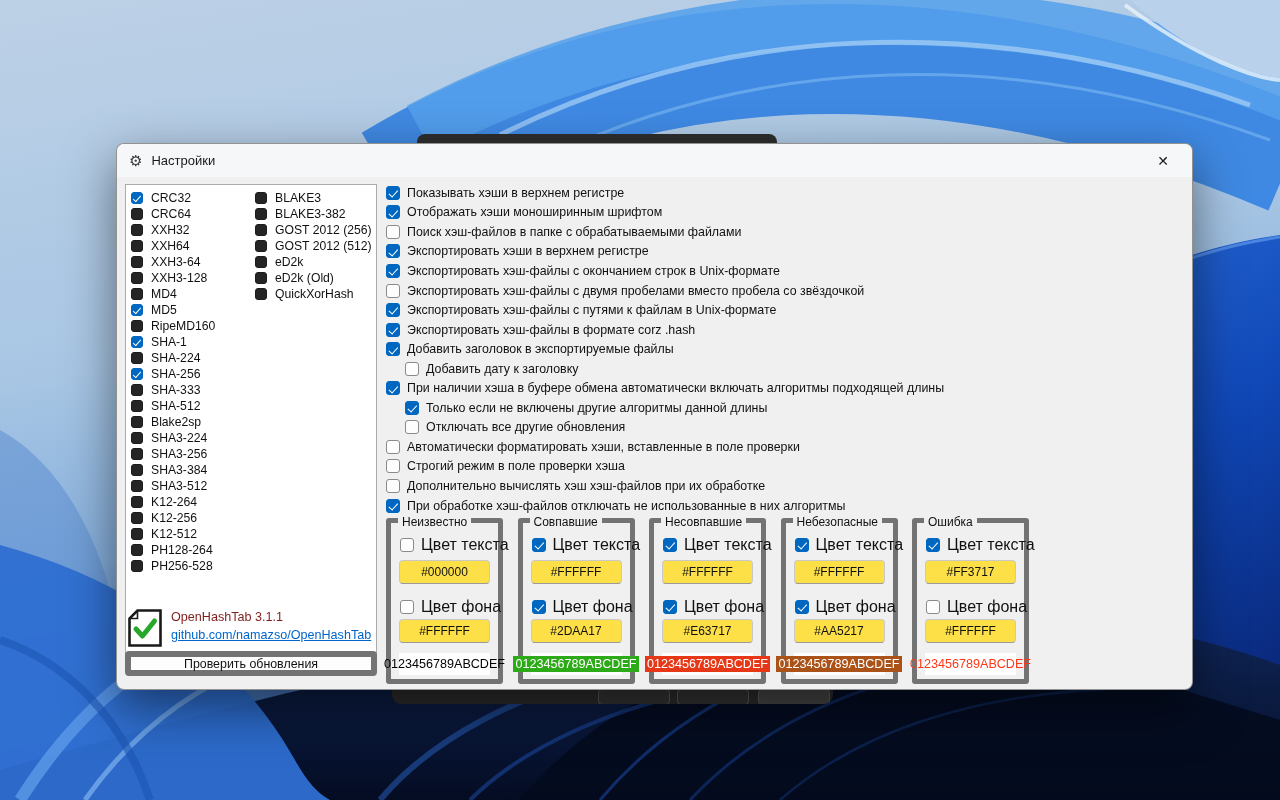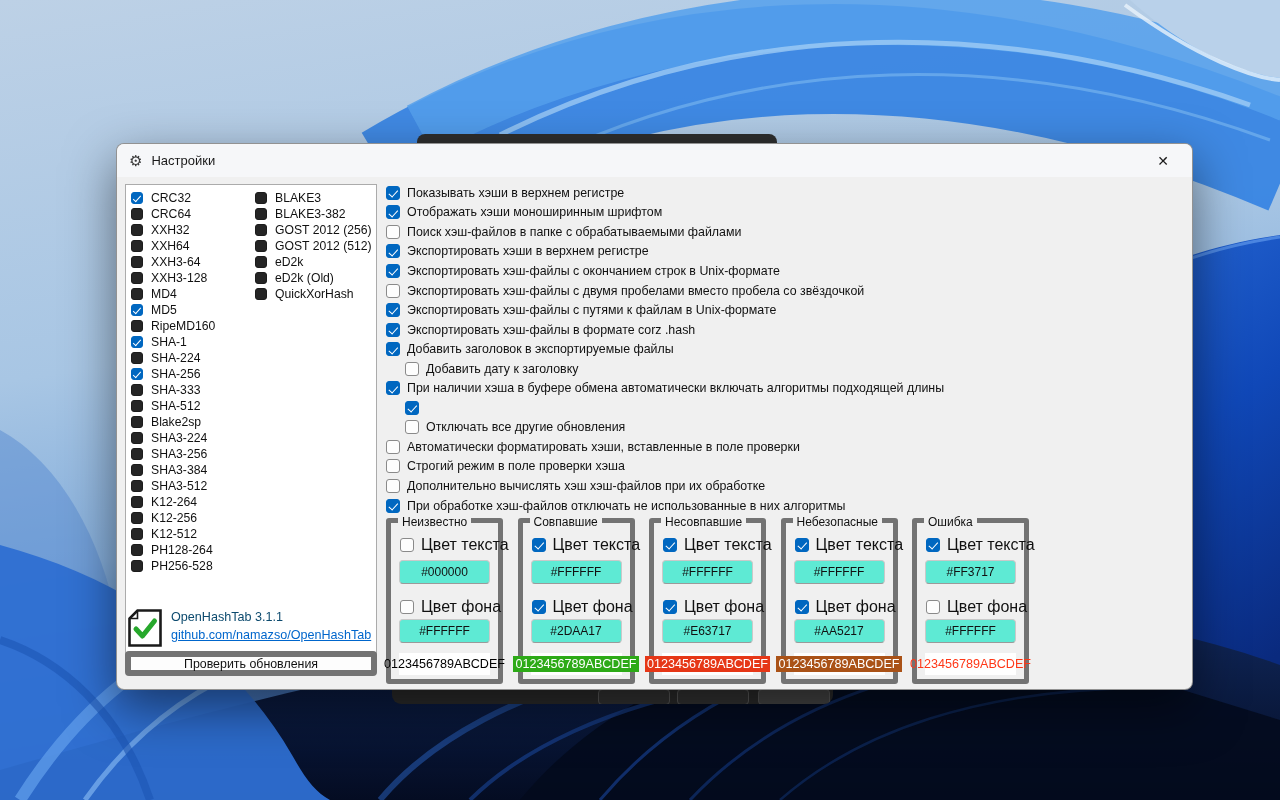--- a/index.html
+++ b/index.html
@@ -44,35 +44,35 @@
   .cb.small.checked::after { left:3.4px; top:0.8px; width:3.2px; height:6.8px; border-width:0 1.7px 1.7px 0; }
 
   
   #options { position:absolute; left:269px; top:39px; display:flex; flex-direction:column; }
   .opt-row { display:flex; align-items:center; gap:7px; height:19.55px; }
   .opt-row.indent { margin-left:19px; }
   .opt-label { font-size:12.4px; color:#111; white-space:nowrap; }
 
   
   #about-logo { position:absolute; left:10px; top:464px; }
-  .about-name { position:absolute; left:54px; top:466px; font-size:12.6px; color:#0c4a6e; }
+  .about-name { position:absolute; left:54px; top:466px; font-size:12.6px; color:#7f1d1d; }
   .about-link { position:absolute; left:54px; top:484px; font-size:12.6px; color:var(--link,#0066CC); text-decoration:underline; }
   .update-btn { position:absolute; left:8px; top:507px; width:252px; height:25px; background:#fdfdfd;
     border:6px solid #737373; border-radius:4px; font-size:12.4px; color:#111;
     display:flex; align-items:center; justify-content:center; }
 
   
   #color-groups { position:absolute; left:269px; top:374px; display:flex; gap:14.5px; }
   .group { position:relative; width:117px; height:166px; border:5px solid #737373; border-radius:3px; }
   .group-title { position:absolute; top:-8px; left:7px; background:#f0f0f0; padding:0 4px; font-size:12px; color:#111; white-space:nowrap; }
   .cb-row { display:flex; align-items:center; gap:7px; height:14px; margin:0 9px; font-size:16px; color:#111; }
   .cb-row.r1 { margin-top:15px; }
   .cb-row.r2 { margin-top:16px; }
   .cb-label { white-space:nowrap; }
-  .hex-input { margin:8px 8px 0; height:24px; background:#5eead4; border:1px solid #c9c9c9; border-bottom-color:#9a9a9a;
+  .hex-input { margin:8px 8px 0; height:24px; background:#fde047; border:1px solid #c9c9c9; border-bottom-color:#9a9a9a;
     border-radius:4px; text-align:center; line-height:22px; font-size:12px; color:#111; }
   .hex-input.second { margin-top:5px; }
   .sample { margin:10px 8px 0; height:22px; background:#fff; display:flex; align-items:center; justify-content:center; }
   .sample-text { font-size:12.6px; padding:1px 2px; white-space:nowrap; }
 </style>
 </head>
 <body>
 
 <div id="stage">
 
@@ -303,20 +303,21 @@
         <div class="opt-row indent">
           <span class="cb plain"></span>
           <span class="opt-label">Добавить дату к заголовку</span>
         </div>
         <div class="opt-row">
           <span class="cb checked"></span>
           <span class="opt-label">При наличии хэша в буфере обмена автоматически включать алгоритмы подходящей длины</span>
         </div>
         <div class="opt-row indent">
           <span class="cb checked"></span>
+          <span class="opt-label">Только если не включены другие алгоритмы данной длины</span>
         </div>
         <div class="opt-row indent">
           <span class="cb plain"></span>
           <span class="opt-label">Отключать все другие обновления</span>
         </div>
         <div class="opt-row">
           <span class="cb plain"></span>
           <span class="opt-label">Автоматически форматировать хэши, вставленные в поле проверки</span>
         </div>
         <div class="opt-row">

